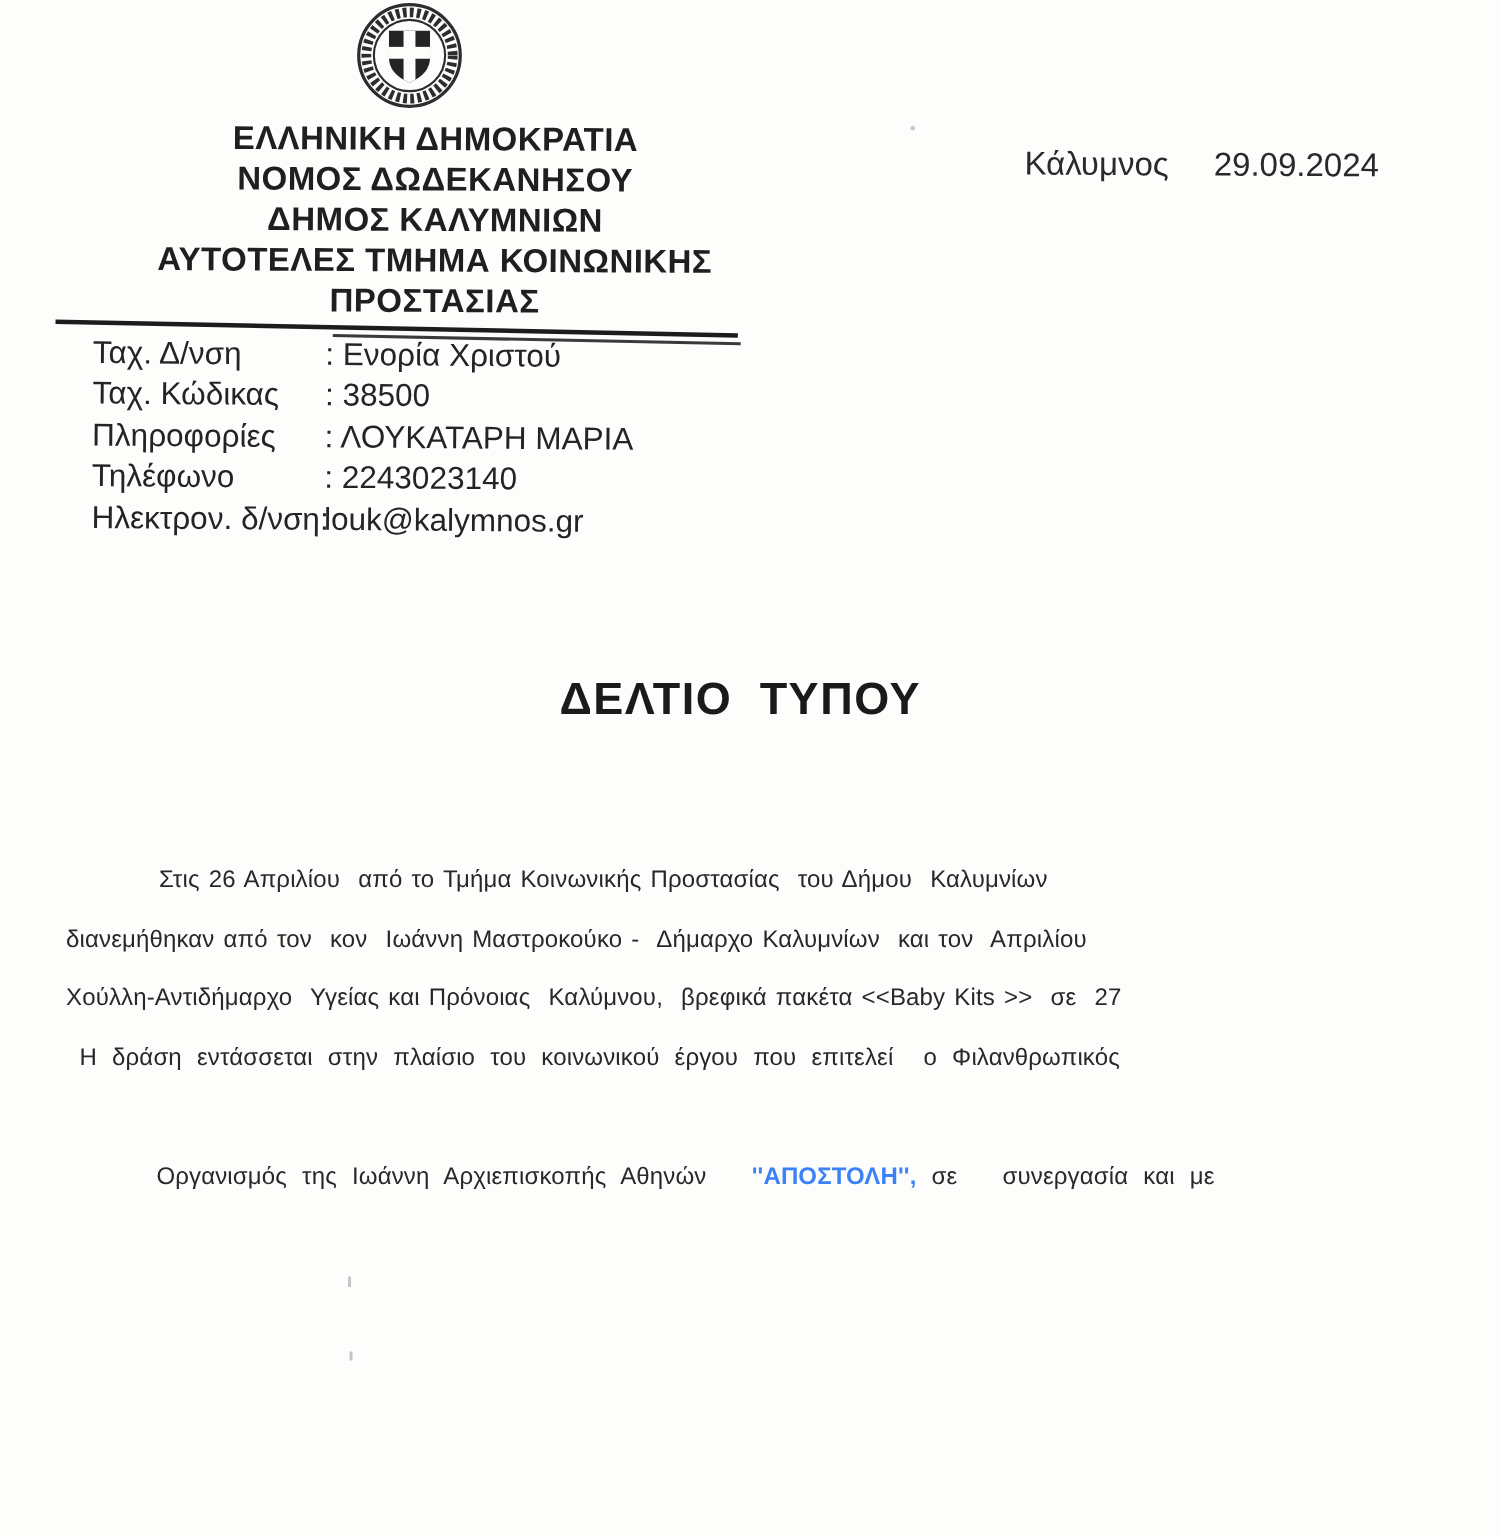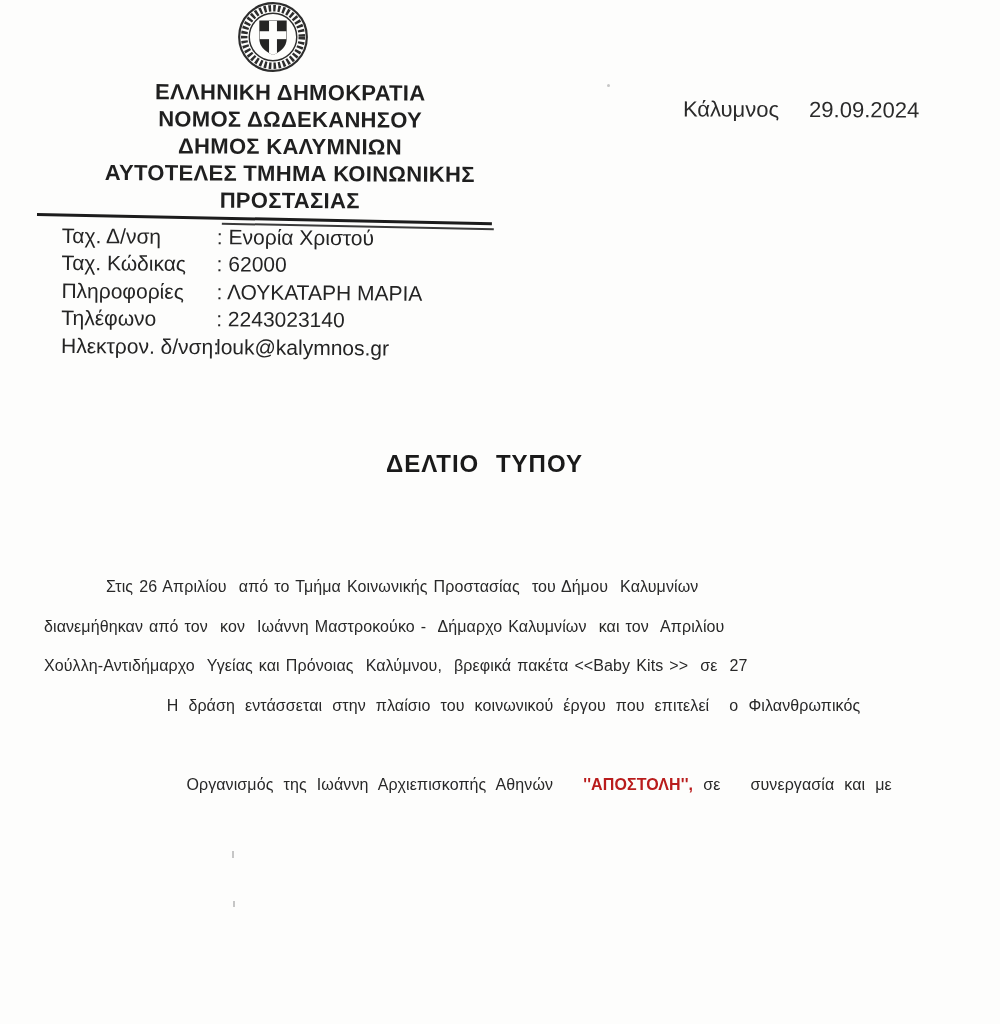--- a/index.html
+++ b/index.html
@@ -35,34 +35,34 @@
   
   .contact {
     position:absolute; left:62px; top:222px; font-size:21px; color:#242424;
     transform:rotate(0.45deg); transform-origin:left top;
   }
   .contact-row { display:flex; height:27.5px; align-items:center; }
   .contact-label { width:155px; white-space:pre; }
   .contact-value { white-space:pre; }
   
   .title {
-    position:absolute; left:386px; top:450px;
-    font-size:24px; font-weight:bold; letter-spacing:1px; word-spacing:9px;
+    position:absolute; left:373px; top:450px;
+    font-size:30px; font-weight:bold; letter-spacing:1px; word-spacing:9px;
     color:#1a1a1a; white-space:pre;text-align:center;
   }
   
   .body-text { position:absolute; left:44px; top:567px; width:930px; font-size:16px; }
   .bline {
     white-space:pre; height:39.5px; line-height:39.5px;
     letter-spacing:0.1px; word-spacing:1.5px; color:#282828;
   }
   .indent1 { padding-left:62px; }
   .indent2 { padding-left:9px; }
-  .wide { word-spacing:5.5px;text-align:center; }
-  .b { font-weight:bold; color:#b91c1c; }
+  .wide { word-spacing:5.5px; }
+  .b { font-weight:bold; color:#3b82f6; }
   
   .speck { position:absolute; background:#c6c6c6; }
   .speck1 { left:232px; top:851px; width:2px; height:7px; }
   .speck2 { left:233px; top:901px; width:2px; height:6px; }
   .speck3 { left:607px; top:84px;  width:3px; height:3px; border-radius:50%; }
 </style>
 </head>
 <body>
 
 <div class="page">
@@ -102,21 +102,21 @@
 
   <div class="rule"></div>
 
   <div class="contact">
     <div class="contact-row">
       <span class="contact-label">Ταχ. Δ/νση</span>
       <span class="contact-value">: Ενορία Χριστού</span>
     </div>
     <div class="contact-row">
       <span class="contact-label">Ταχ. Κώδικας</span>
-      <span class="contact-value">: 62000</span>
+      <span class="contact-value">: 38500</span>
     </div>
     <div class="contact-row">
       <span class="contact-label">Πληροφορίες</span>
       <span class="contact-value">: ΛΟΥΚΑΤΑΡΗ ΜΑΡΙΑ</span>
     </div>
     <div class="contact-row">
       <span class="contact-label">Τηλέφωνο</span>
       <span class="contact-value">: 2243023140</span>
     </div>
     <div class="contact-row">

